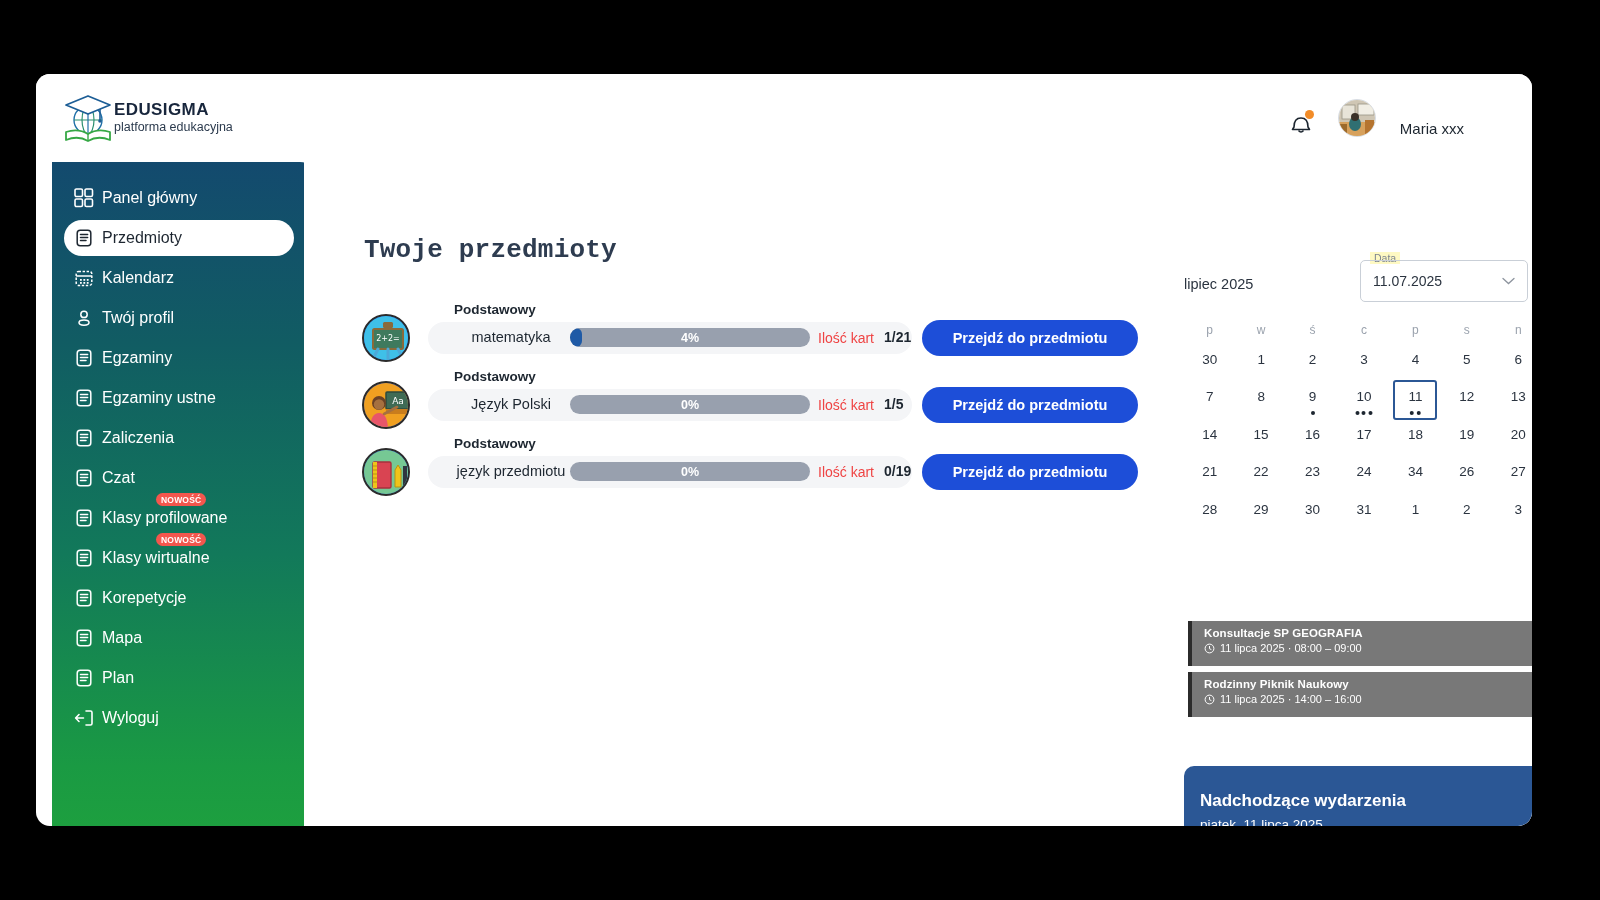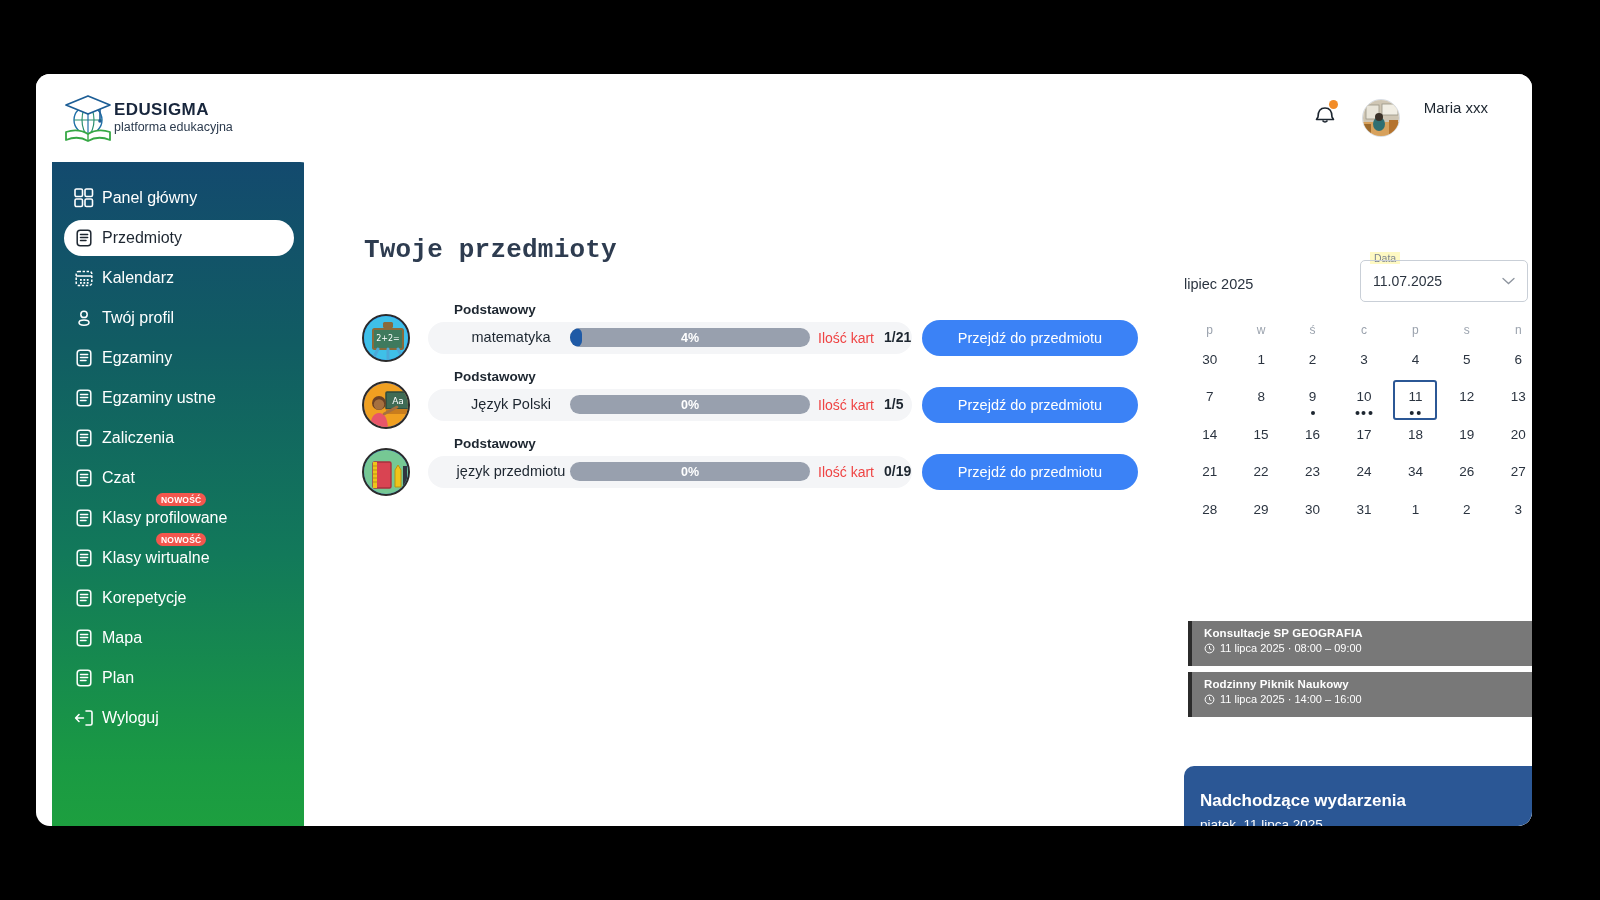--- a/index.html
+++ b/index.html
@@ -30,22 +30,22 @@
   .brand { display: flex; align-items: center; padding-left: 26px; }
   .brand-logo { width: 52px; height: 56px; flex: 0 0 auto; }
   .brand-text { display: flex; flex-direction: column; justify-content: center; }
   .brand-title {
     font-size: 17px; font-weight: bold; letter-spacing: .4px;
     color: #18263c; line-height: 1.1;
   }
   .brand-sub { font-size: 12.5px; color: #2b3a4d; line-height: 1.3; }
 
   .topbar-right {
-    margin-left: auto; display: flex; align-items: flex-start;
-    gap: 24px; padding-right: 44px;
+    margin-left: auto; display: flex; align-items: flex-end;
+    gap: 24px; padding-right: 68px;
   }
   .bell-wrap { position: relative; width: 26px; height: 28px; cursor: pointer; }
   .bell-dot {
     position: absolute; right: 0px; top: 1px;
     width: 9px; height: 9px; border-radius: 50%;
     background: #f28c28;
   }
   .avatar {
     width: 38px; height: 38px; border-radius: 50%;
     overflow: hidden; flex: 0 0 auto;
@@ -142,24 +142,24 @@
     position: absolute; left: 456px; top: 28px;
     font-size: 14px; color: #ef4444;
   }
   .cards-count {
     position: absolute; left: 522px; top: 27px;
     font-size: 14px; font-weight: bold; color: #1d2630;
   }
   .go-button {
     position: absolute; left: 560px; top: 18px;
     width: 216px; height: 36px;
-    background: #3b82f6; color: #ffffff;
+    background: #1d4ed8; color: #ffffff;
     border: none; border-radius: 18px;
     font-family: "Liberation Sans", sans-serif;
-    font-size: 14.5px; font-weight: normal;
+    font-size: 14.5px; font-weight: bold;
     cursor: pointer;
   }
 
   
   .rightpanel { position: absolute; left: 880px; top: 88px; width: 380px; }
   .cal-month {
     position: absolute; left: 0; top: 26px;
     font-size: 14.5px; color: #2b3440; font-weight: 500;
   }
   .date-field {

